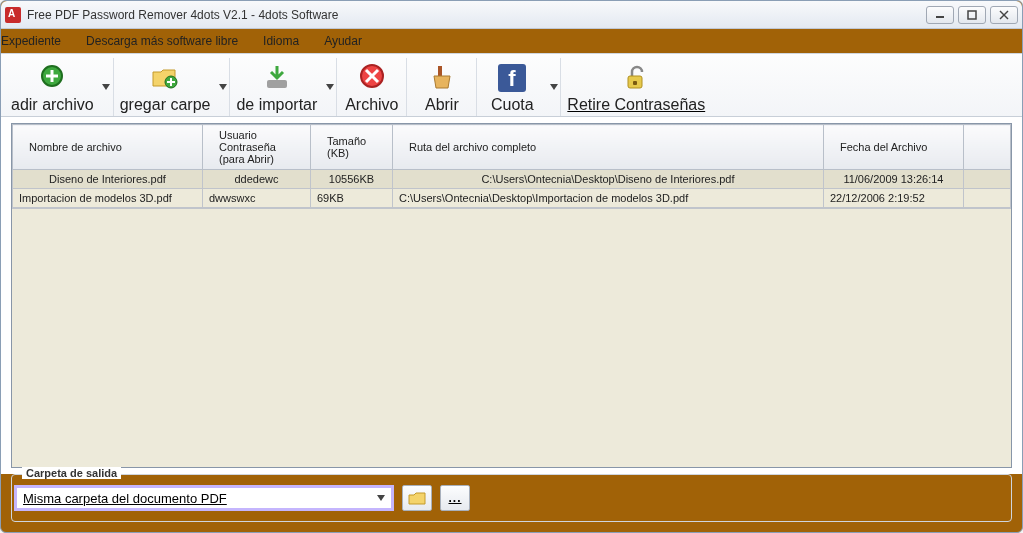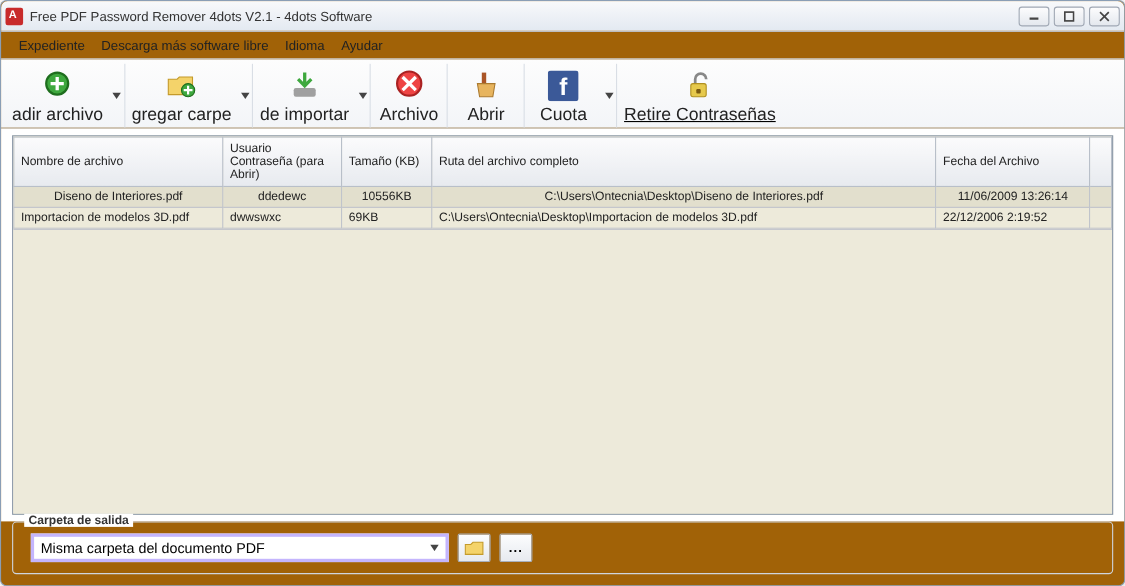--- a/index.html
+++ b/index.html
@@ -4,36 +4,36 @@
 <style>
 * { box-sizing: border-box; margin: 0; padding: 0; }
 body { font-family: "Segoe UI", Tahoma, sans-serif; font-size: 12px; background: #fff; width: 1023px; height: 533px; overflow: hidden; }
 .window { width: 1023px; height: 533px; border: 1px solid #8a9eb5; border-radius: 6px; background: #a16207; box-shadow: 0 0 4px rgba(0,0,0,0.2); display: flex; flex-direction: column; }
 .titlebar { height: 28px; background: linear-gradient(#f8f9fb,#e3e9f1); border-bottom: 1px solid #c0c8d4; display: flex; align-items: center; padding: 0 4px; border-radius: 6px 6px 0 0; }
 .titlebar-icon { width: 16px; height: 16px; margin-right: 6px; background: #c82b2b; border-radius: 2px; position: relative; }
 .titlebar-icon::after { content: "A"; color: #fff; font-size: 10px; position: absolute; top: 1px; left: 3px; font-weight: bold; }
 .titlebar-text { flex: 1; color: #333; font-size: 12px; }
 .win-controls { display: flex; gap: 4px; }
 .win-btn { width: 28px; height: 18px; border: 1px solid #a0a8b4; background: linear-gradient(#fcfcfd,#e4e8ee); border-radius: 3px; display: flex; align-items: center; justify-content: center; font-size: 10px; cursor: pointer; }
-.menubar { height: 24px; display: flex; align-items: center; padding: 0 16px; gap: 15px; }
+.menubar { height: 24px; display: flex; align-items: center; padding: 0 0; gap: 25px; }
 .menubar span { cursor: pointer; color: #222; }
 .toolbar { height: 64px; background: linear-gradient(#fdfdfd,#f3f5f8); border-top: 1px solid #d0d6de; border-bottom: 1px solid #c8cfd8; display: flex; align-items: stretch; padding: 4px 4px 0 4px; }
 .tbtn { display: flex; flex-direction: column; align-items: center; justify-content: flex-end; padding: 2px 6px; cursor: pointer; border-right: 1px solid #d9dee5; min-width: 70px; position: relative; }
 .tbtn:last-child { border-right: none; }
 .tbtn-icon { width: 32px; height: 32px; display: flex; align-items: center; justify-content: center; }
 .tbtn-label { font-size: 16px; color: #222; text-align: center; white-space: nowrap; margin-top: 2px; }
 .dropdown-wrap { display:flex; align-items:stretch; }
 .dd-arrow { width: 14px; display: flex; align-items: center; justify-content: center; border-right: 1px solid #d9dee5; cursor: pointer; }
 .content { flex: 1; padding: 6px 10px 6px 10px; background: #fff; display: flex; flex-direction: column; }
 .table-wrap { border: 1px solid #8896a8; background: #edeada; flex: 1; overflow: hidden; display: flex; flex-direction: column; }
 table { border-collapse: collapse; width: 100%; background: #edeada; }
-th { background: linear-gradient(#fbfbfc,#e7eaef); border: 1px solid #b8bfc9; font-weight: normal; font-size: 11px; text-align: left; padding: 4px 6px; color: #222; }
+th { background: linear-gradient(#fbfbfc,#e7eaef); border: 1px solid #b8bfc9; font-weight: normal; font-size: 11px; text-align: left; padding: 4px 16px; color: #222; }
 td { border: 1px solid #c0c4cb; background: #edeada; padding: 3px 6px; font-size: 11px; color: #222; }
 tr.sel td { background: #e2dfcd; text-align: center; }
-.bottom-panel { border: 1px solid #cfd5de; border-radius: 4px; margin: 0 10px 10px 10px; padding: 6px 10px 10px 16px; position: relative; }
+.bottom-panel { border: 1px solid #cfd5de; border-radius: 4px; margin: 0 10px 10px 10px; padding: 6px 10px 10px 2px; position: relative; text-decoration: underline; }
 .bottom-legend { position: absolute; top: -8px; left: 10px; background: #fff; padding: 0 4px; font-size: 11px; font-weight: bold; color: #333; }
 .bottom-row { display: flex; align-items: center; gap: 8px; margin-top: 4px; }
 .combo { width: 380px; height: 26px; border: 3px solid #c4b5fd; background: #fff; display: flex; align-items: center; padding: 0 6px; font-size: 13px; justify-content: space-between; cursor: pointer; }
 .small-btn { width: 30px; height: 26px; border: 1px solid #a8b0bc; background: linear-gradient(#fcfdfe,#e7eaef); display: flex; align-items: center; justify-content: center; cursor: pointer; border-radius: 2px; }
 svg { display: block; }
 </style>
 </head>
 <body>
 
 <div class="window">

